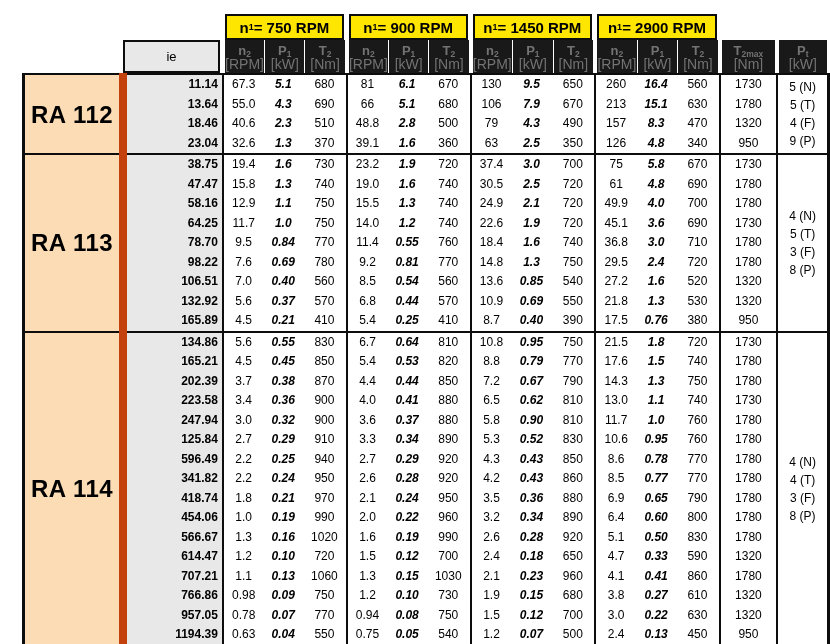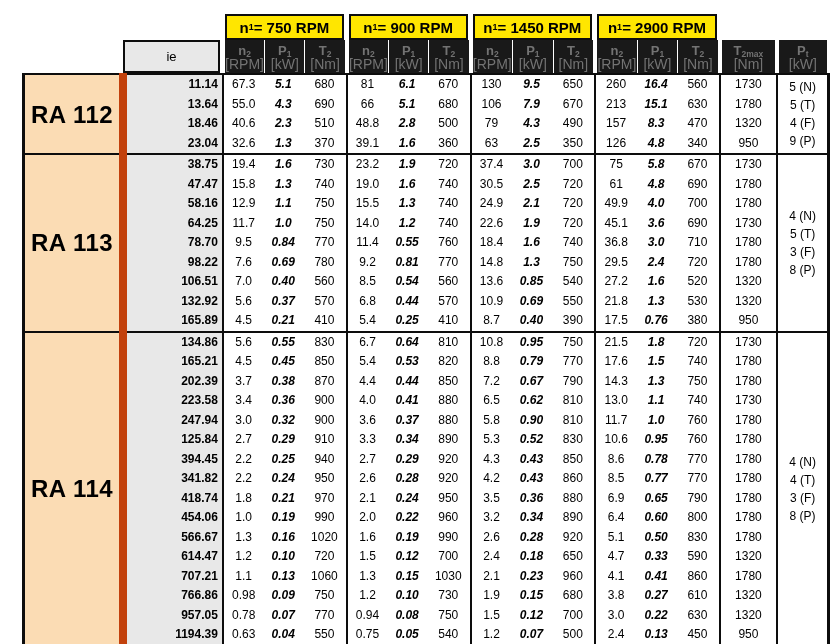--- a/index.html
+++ b/index.html
@@ -504,21 +504,21 @@
           <td class="c-t2">890</td>
           <td class="c-n2 gl">5.3</td>
           <td class="c-p1">0.52</td>
           <td class="c-t2">830</td>
           <td class="c-n2 gl">10.6</td>
           <td class="c-p1">0.95</td>
           <td class="c-t2">760</td>
           <td class="t2max">1780</td>
         </tr>
         <tr>
-          <td class="ie">394.45</td>
+          <td class="ie">596.49</td>
           <td class="c-n2 gl">2.2</td>
           <td class="c-p1">0.25</td>
           <td class="c-t2">940</td>
           <td class="c-n2 gl">2.7</td>
           <td class="c-p1">0.29</td>
           <td class="c-t2">920</td>
           <td class="c-n2 gl">4.3</td>
           <td class="c-p1">0.43</td>
           <td class="c-t2">850</td>
           <td class="c-n2 gl">8.6</td>

